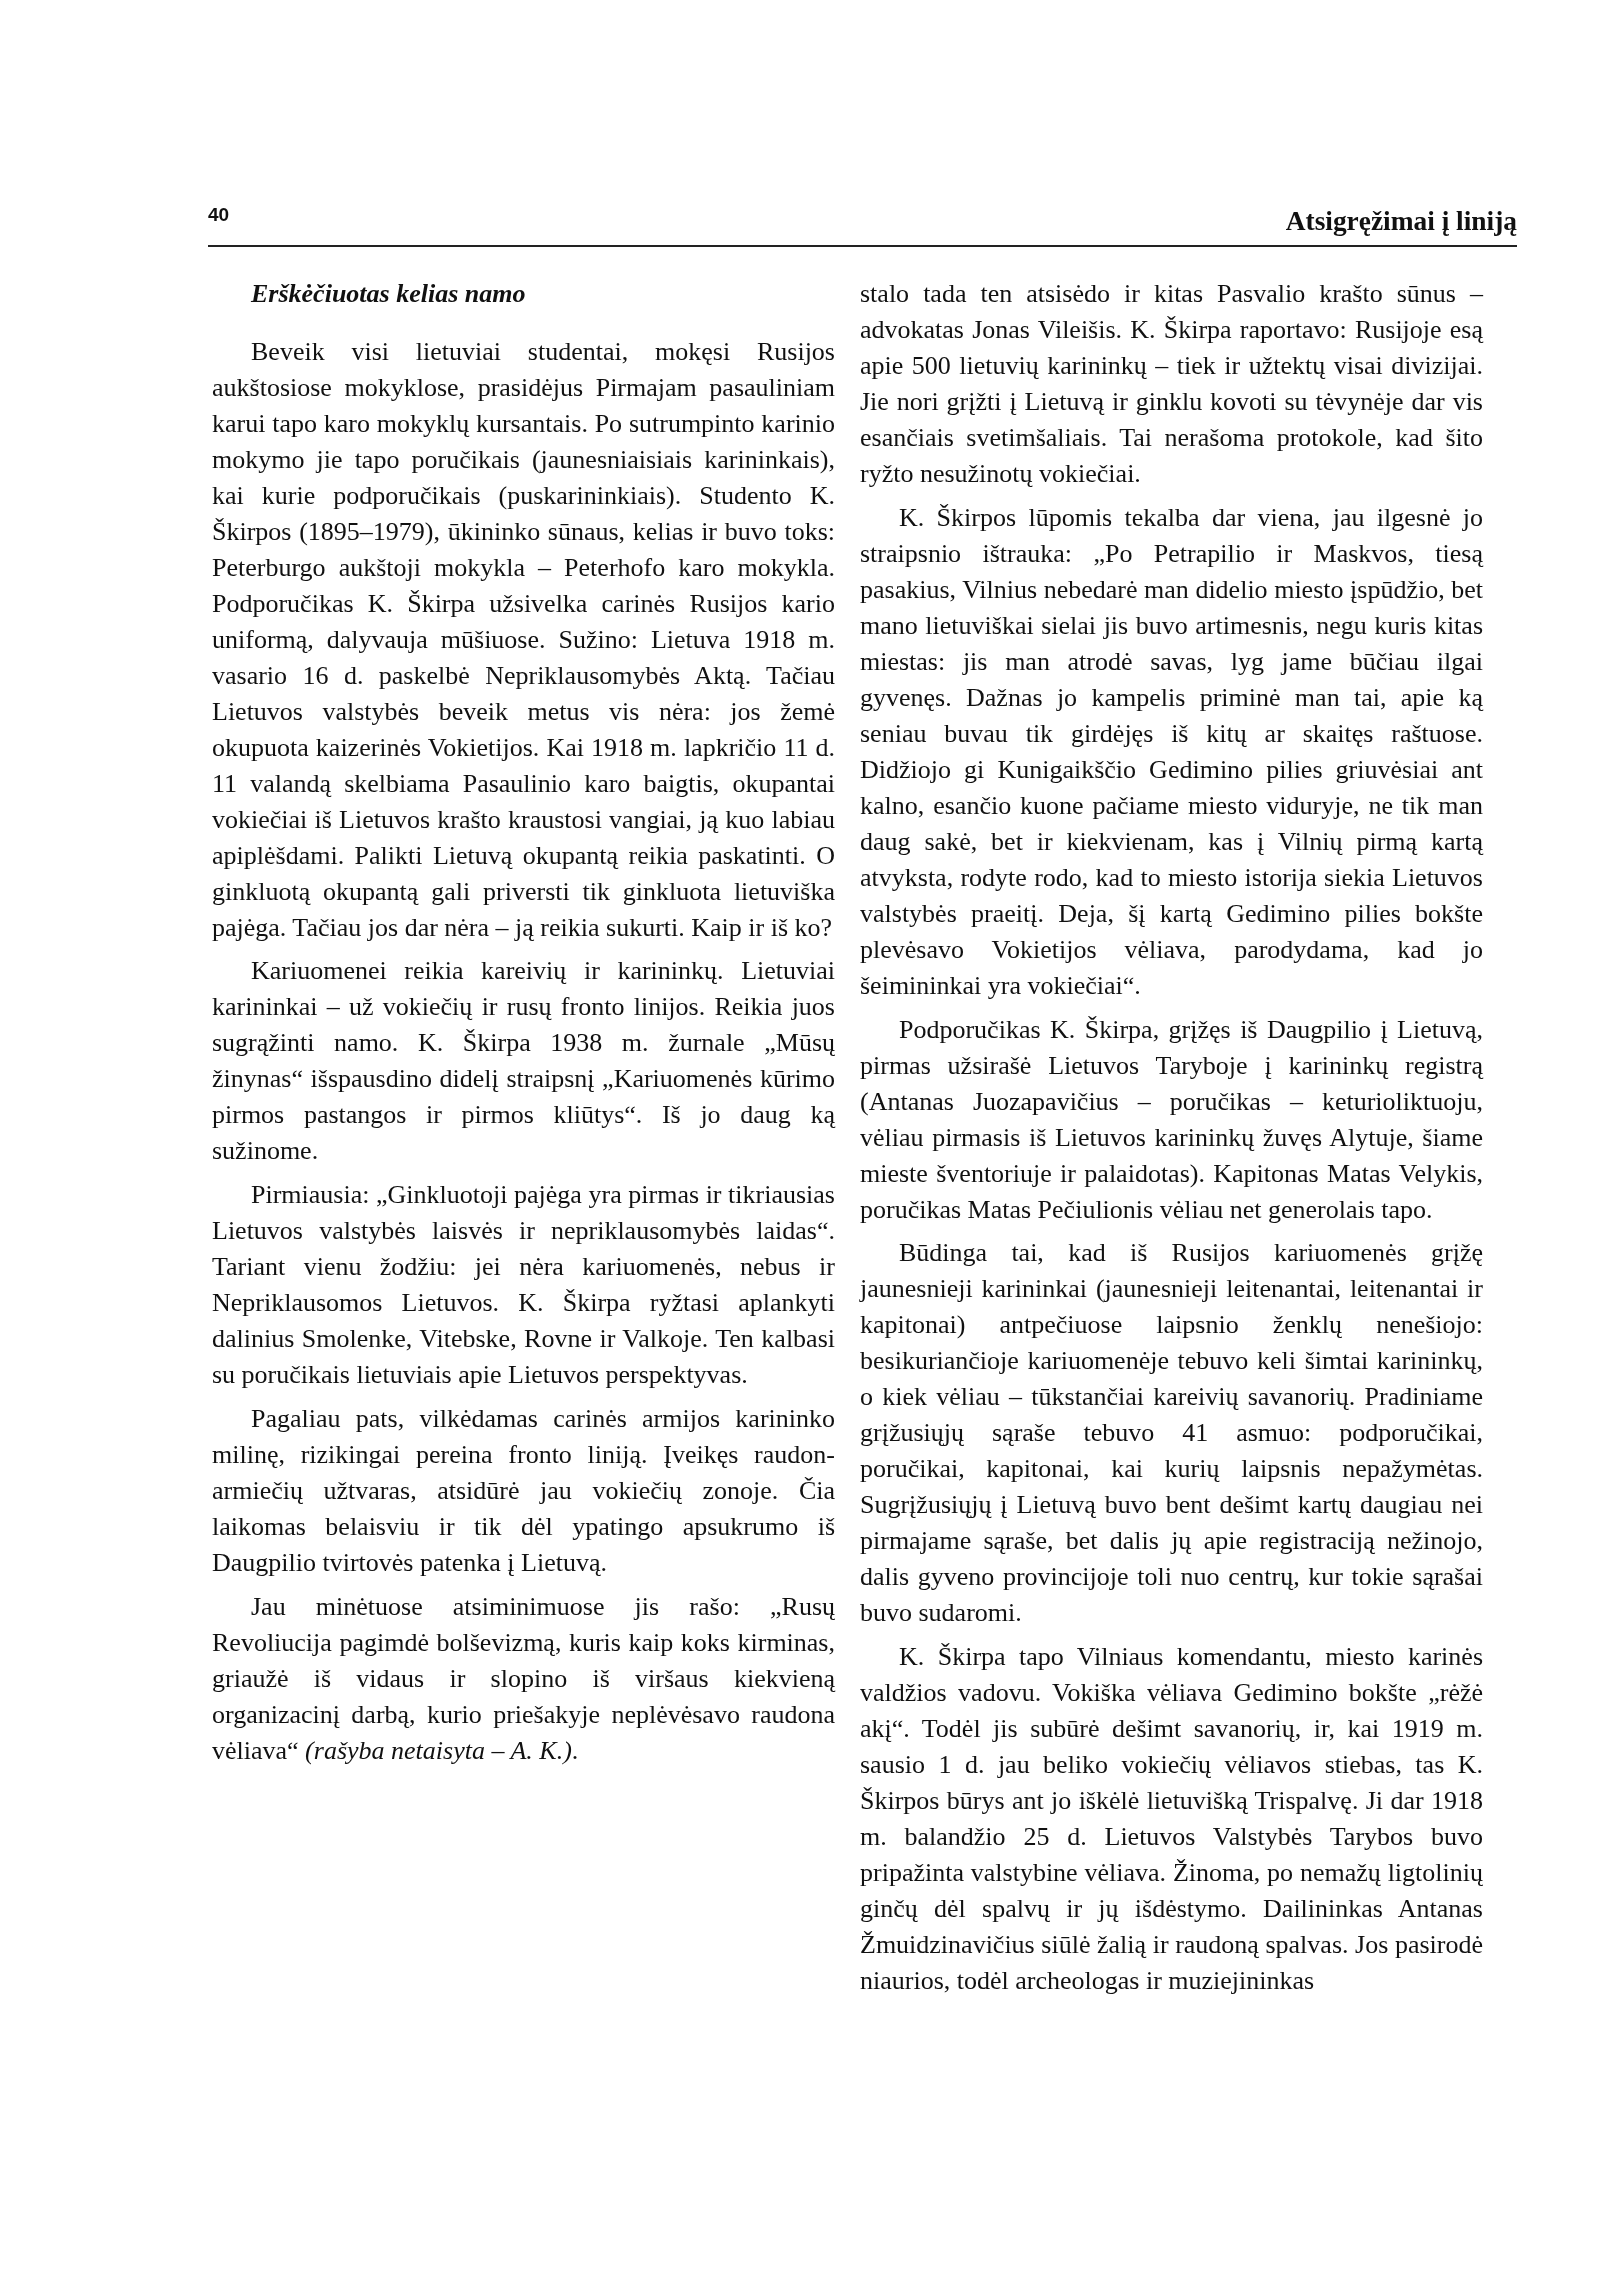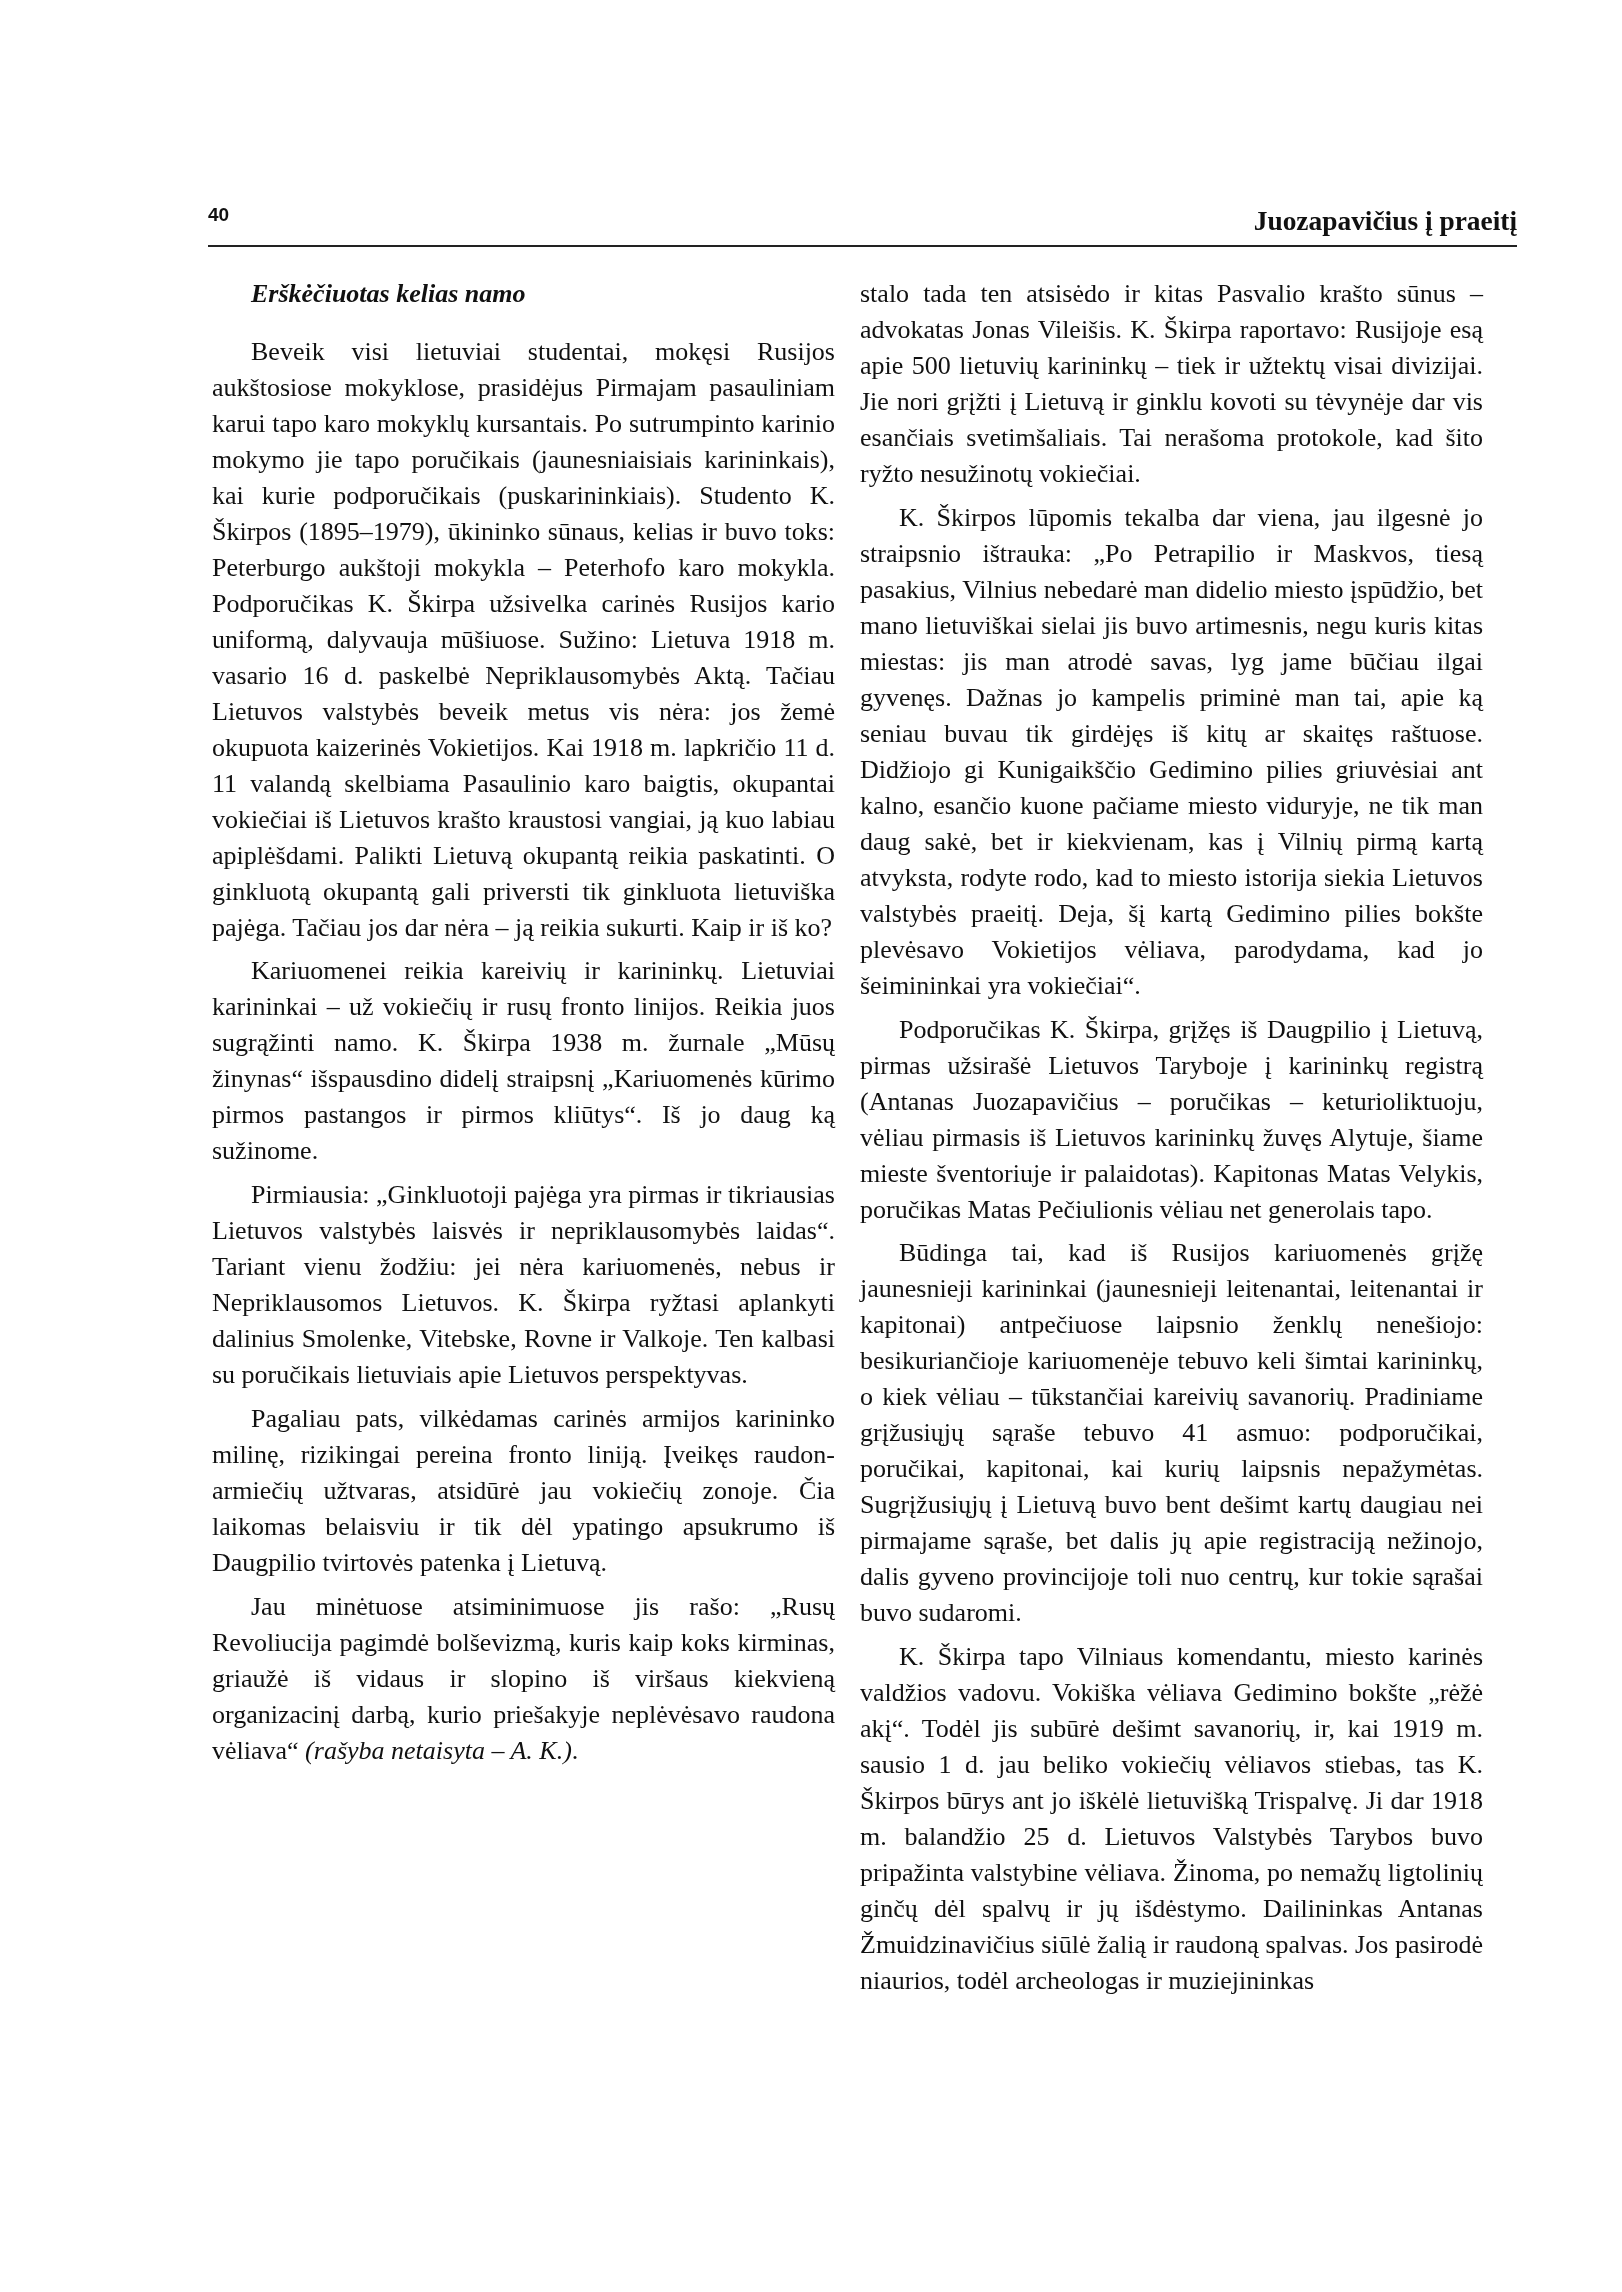--- a/index.html
+++ b/index.html
@@ -20,21 +20,21 @@
   .col h2 { font-size: 26px; font-weight: bold; margin: 0; line-height: 36px; text-indent: 39px; font-style: italic; }
   .col h2.sec1 { margin-bottom: 21.6px; }
   .col h2.sec2 { margin-top: 35px; margin-bottom: 23.5px; text-align: justify; }
   em { font-style: italic; }
 </style>
 </head>
 <body>
 
 <div class="header">
   <span class="page-num">40</span>
-  <span class="running-title">Juozapavičius į praeitį</span>
+  <span class="running-title">Atsigręžimai į liniją</span>
 </div>
 <div class="rule"></div>
 
 <div class="col col-left">
   <h2 class="sec1">Erškėčiuotas kelias namo</h2>
   <p>Beveik visi lietuviai studentai, mokęsi Rusijos aukštosiose mokyklose, prasidėjus Pirmajam pasauliniam karui tapo karo mokyklų kursantais. Po sutrumpinto karinio mokymo jie tapo poručikais (jaunesniaisiais karininkais), kai kurie podporučikais (puskarininkiais). Studento K. Škirpos (1895–1979), ūkininko sūnaus, kelias ir buvo toks: Peterburgo aukštoji mokykla – Peterhofo karo mokykla. Podporučikas K. Škirpa užsivelka carinės Rusijos kario uniformą, dalyvauja mūšiuose. Sužino: Lietuva 1918 m. vasario 16 d. paskelbė Nepriklausomybės Aktą. Tačiau Lietuvos valstybės beveik metus vis nėra: jos žemė okupuota kaizerinės Vokietijos. Kai 1918 m. lapkričio 11 d. 11 valandą skelbiama Pasaulinio karo baigtis, okupantai vokiečiai iš Lietuvos krašto kraustosi vangiai, ją kuo labiau apiplėšdami. Palikti Lietuvą okupantą reikia paskatinti. O ginkluotą okupantą gali priversti tik ginkluota lietuviška pajėga. Tačiau jos dar nėra – ją reikia sukurti. Kaip ir iš ko?</p>
   <p>Kariuomenei reikia kareivių ir karininkų. Lietuviai karininkai – už vokiečių ir rusų fronto linijos. Reikia juos sugrąžinti namo. K. Škirpa 1938 m. žurnale „Mūsų žinynas“ išspausdino didelį straipsnį „Kariuomenės kūrimo pirmos pastangos ir pirmos kliūtys“. Iš jo daug ką sužinome.</p>
   <p>Pirmiausia: „Ginkluotoji pajėga yra pirmas ir tikriausias Lietuvos valstybės laisvės ir nepriklau­somybės laidas“. Tariant vienu žodžiu: jei nėra kariuo­menės, nebus ir Nepriklausomos Lietuvos. K. Škirpa ryžtasi aplankyti dalinius Smolenke, Vitebske, Rovne ir Valkoje. Ten kalbasi su poručikais lietuviais apie Lietuvos perspektyvas.</p>
   <p>Pagaliau pats, vilkėdamas carinės armijos karininko milinę, rizikingai pereina fronto liniją. Įveikęs raudon­armiečių užtvaras, atsidūrė jau vokiečių zonoje. Čia laikomas belaisviu ir tik dėl ypatingo apsukrumo iš Daugpilio tvirtovės patenka į Lietuvą.</p>
   <p><span>Jau minėtuose atsiminimuose jis rašo: „Rusų Revoliucija pagimdė bolševizmą, kuris kaip koks kirminas, griaužė iš vidaus ir slopino iš viršaus kiekvieną organizacinį darbą, kurio priešakyje neplėvėsavo raudona vėliava“</span> <em>(rašyba netaisyta – A. K.)</em><span>.</span></p>

